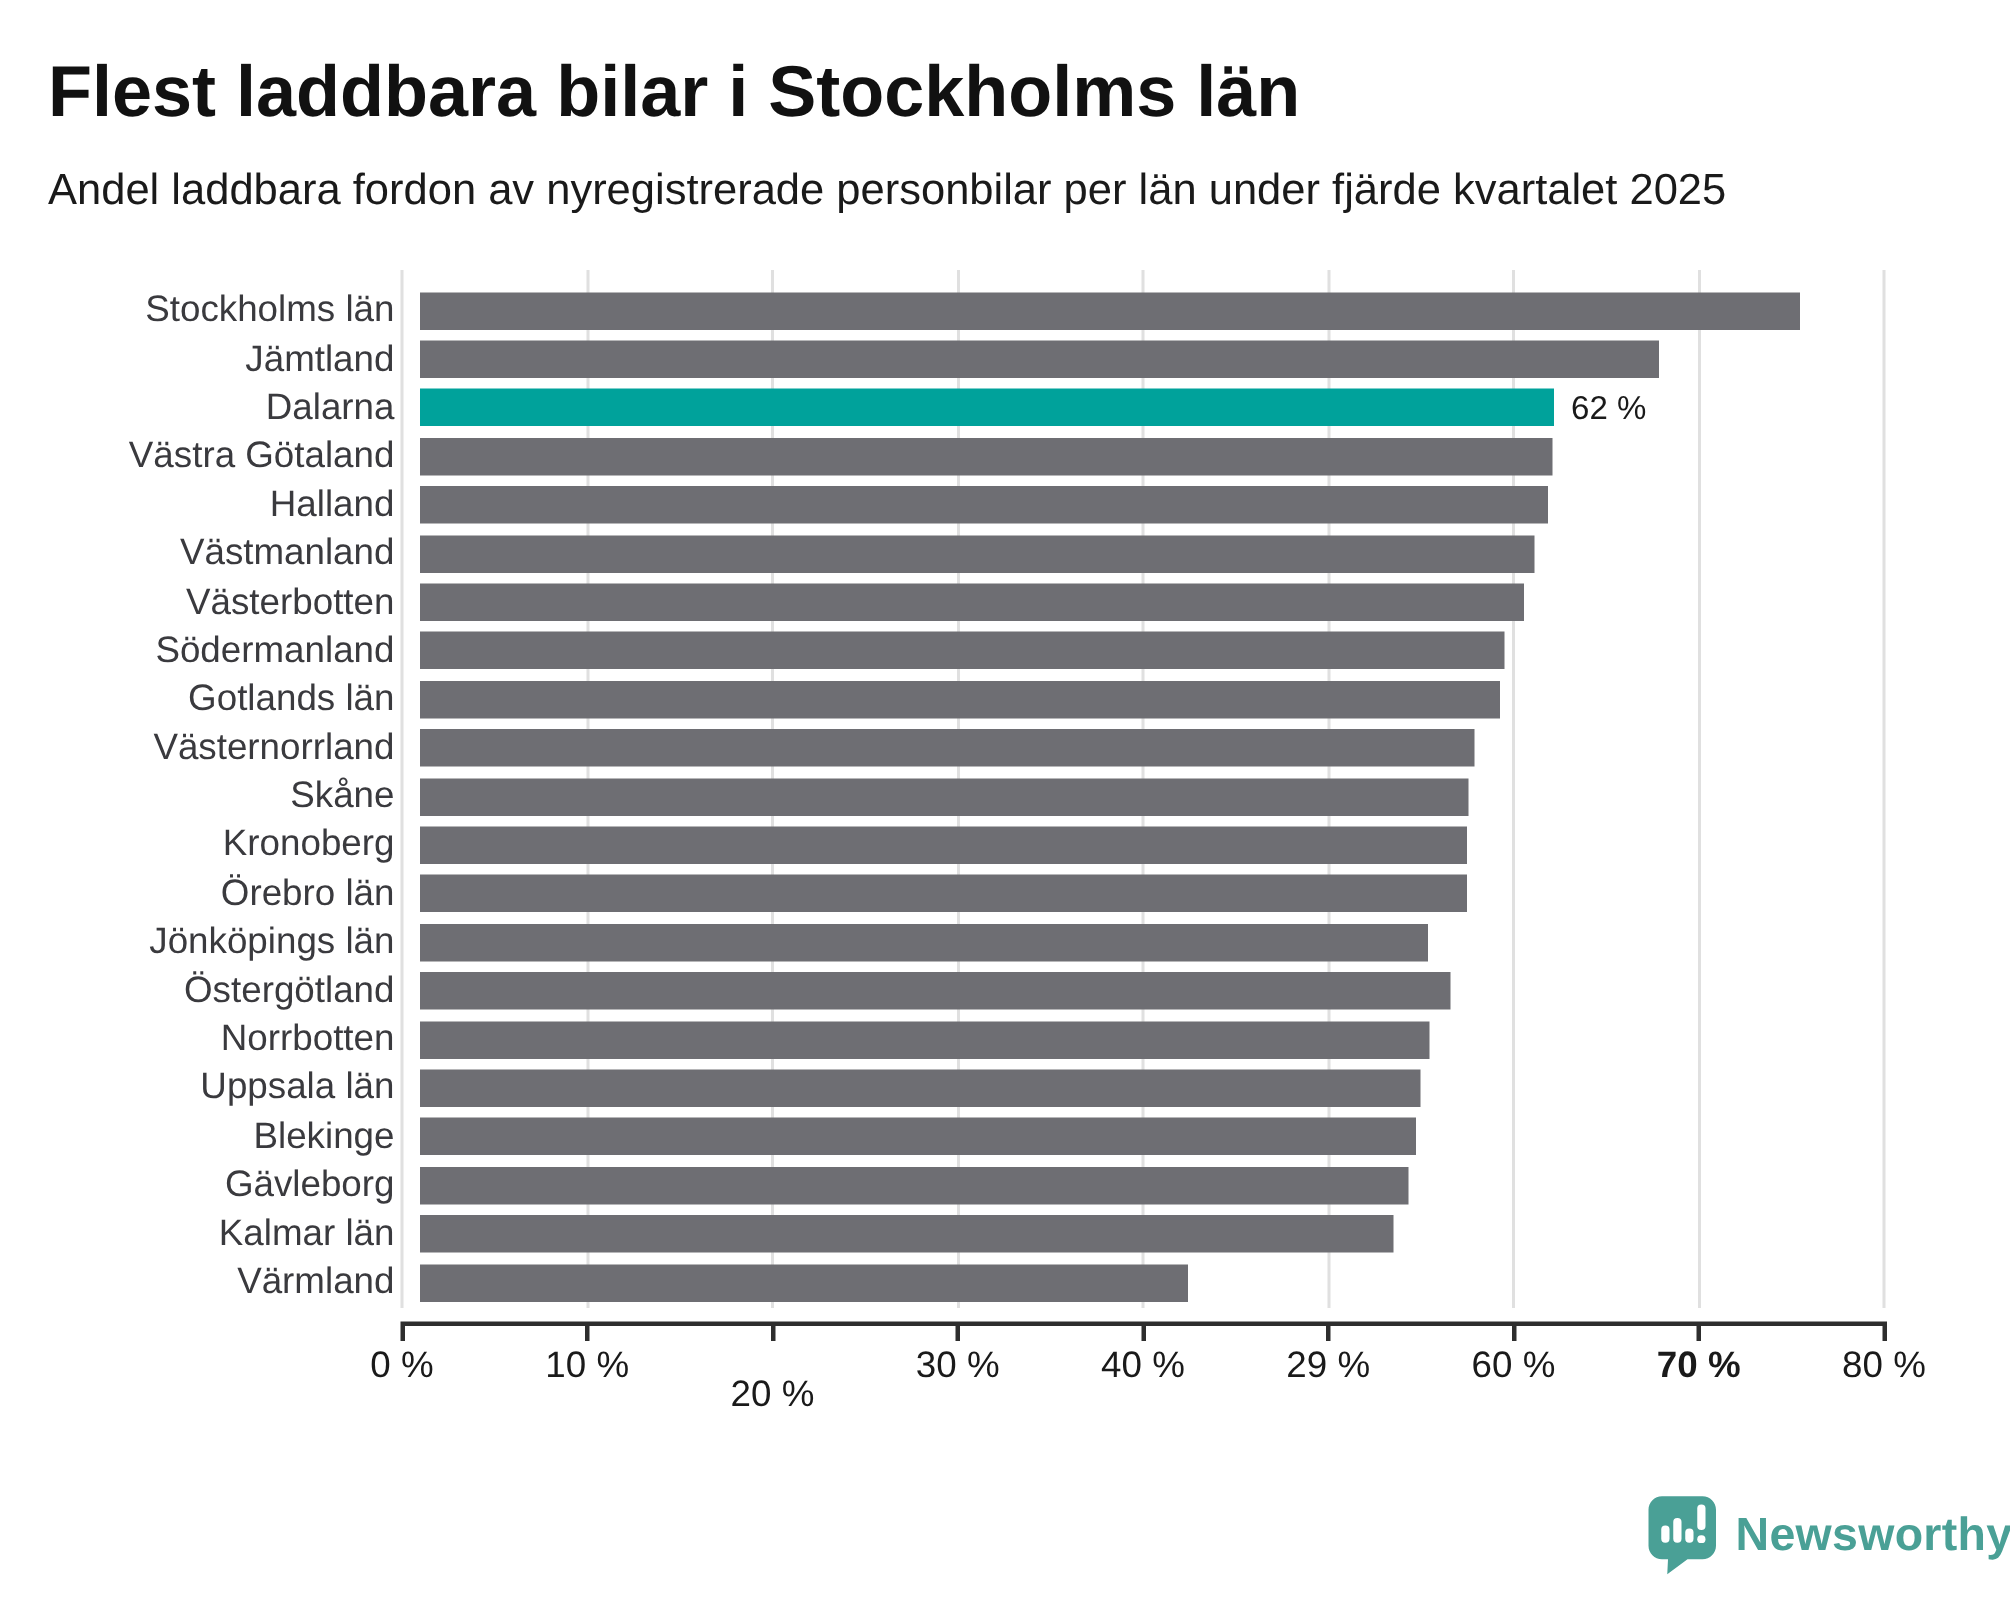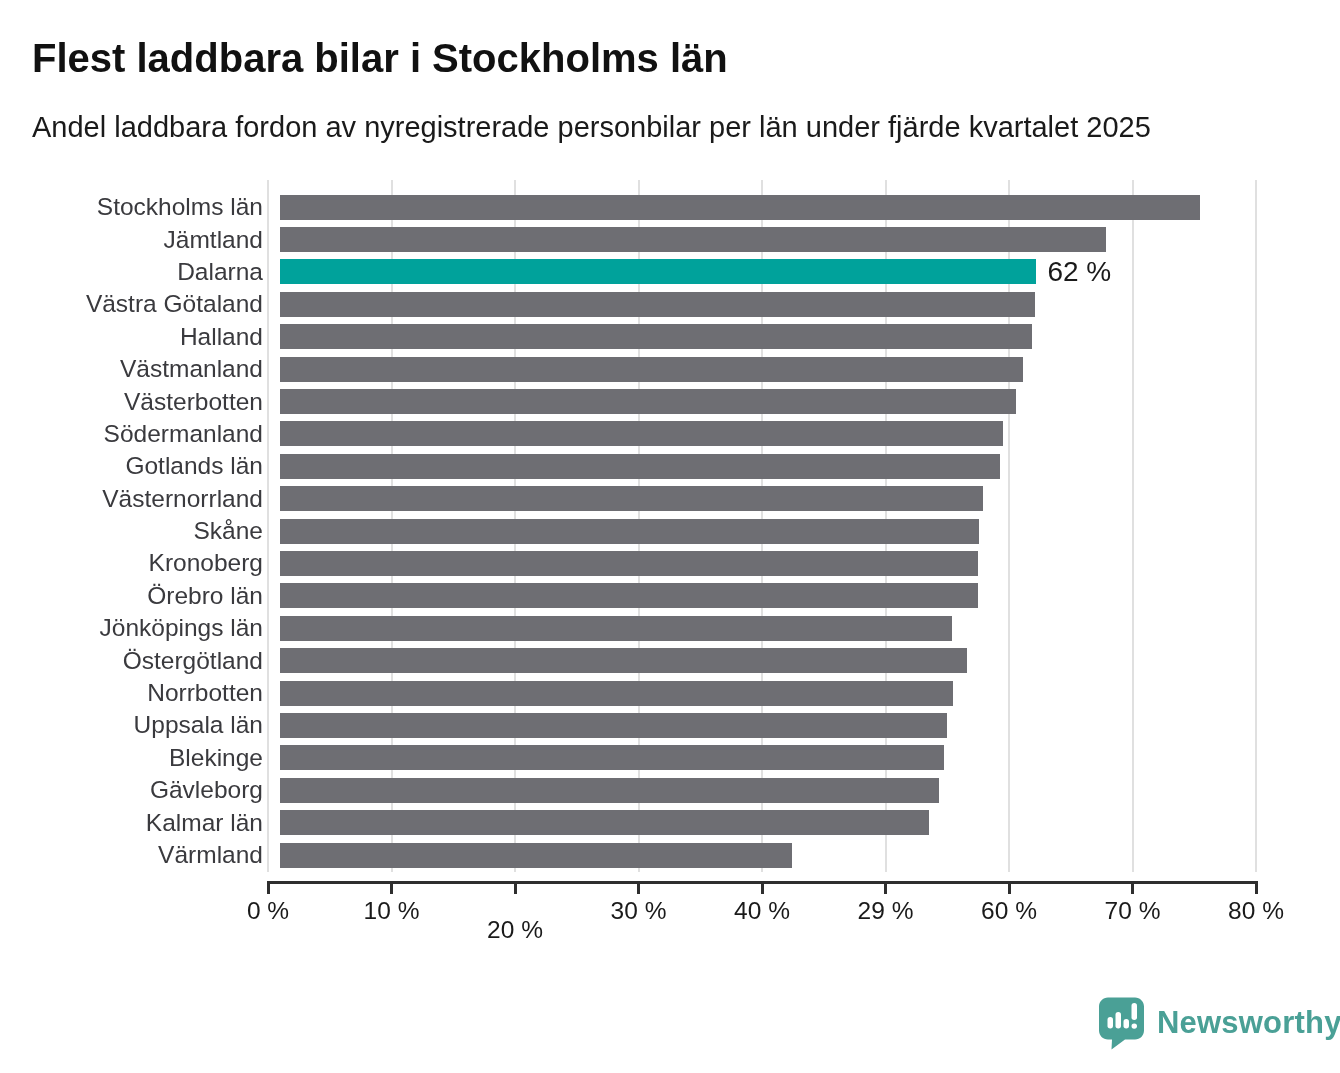--- a/index.html
+++ b/index.html
@@ -11,40 +11,40 @@
     --valuetext:#1a1a1a;
     --brand:#4aa096;
   }
   html,body{margin:0;padding:0;background:#fff;}
   .canvas{
     position:relative;width:1340px;height:1073px;background:#ffffff;
     font-family:"Liberation Sans","DejaVu Sans",sans-serif;overflow:hidden;
   }
   .title{
     position:absolute;left:32px;top:36px;margin:0;
-    font-size:40px;font-weight:700;color:#111111;line-height:1.1;white-space:nowrap;
+    font-size:48px;font-weight:700;color:#111111;line-height:1.1;white-space:nowrap;
   }
   .subtitle{
     position:absolute;left:32px;top:110px;margin:0;
     font-size:29px;font-weight:400;color:#1a1a1a;line-height:1.2;white-space:nowrap;
   }
   #gridlines{position:absolute;left:268px;top:180px;width:988px;height:692px;}
   .gridline{position:absolute;top:0;bottom:0;width:2px;margin-left:-1px;background:var(--gridline);}
   #rows{position:absolute;left:0;top:191px;width:1256px;}
   .row{display:flex;align-items:center;height:32.4px;margin-left:15px;}
   .ylabel{
     width:268px;padding-right:17px;box-sizing:border-box;text-align:right;
     font-size:24.5px;color:var(--labeltext);white-space:nowrap;
   }
   .track{position:relative;width:988px;height:25px;}
   .bar{height:100%;background:var(--bar);}
   .bar.highlight{background:var(--accent);}
   .value-label{
     position:absolute;top:50%;transform:translateY(-50%);margin-left:11px;
-    font-size:28px;color:var(--valuetext);white-space:nowrap;
+    font-size:22px;color:var(--valuetext);white-space:nowrap;
   }
   #axis{position:absolute;left:268px;top:881px;width:988px;height:14px;}
   #axis::before{content:"";position:absolute;left:-1px;right:-2px;top:0;height:3px;background:var(--axis);}
   .tick{position:absolute;top:3px;width:3px;height:10px;margin-left:-1.5px;background:var(--axis);}
   #tick-labels{position:absolute;left:268px;top:897px;width:988px;height:32px;}
   .tick-label{position:absolute;transform:translateX(-50%);font-size:24.5px;color:#1a1a1a;white-space:nowrap;}
   .logo{position:absolute;left:1097px;top:996px;display:flex;align-items:center;gap:11px;}
   .logo-icon{display:block;}
   .logo-text{font-size:31px;font-weight:700;color:var(--brand);letter-spacing:0.2px;}
 </style>
@@ -209,21 +209,21 @@
         <div class="tick" style="left: 100%;"></div>
       </div>
     <div id="tick-labels">
         <div class="tick-label" style="left: 0%;">0 %</div>
         <div class="tick-label" style="left: 12.5%;">10 %</div>
         <div class="tick-label" style="left: 25%; margin-top: 19px;">20 %</div>
         <div class="tick-label" style="left: 37.5%;">30 %</div>
         <div class="tick-label" style="left: 50%;">40 %</div>
         <div class="tick-label" style="left: 62.5%;">29 %</div>
         <div class="tick-label" style="left: 75%;">60 %</div>
-        <div class="tick-label" style="left: 87.5%;">70 %</div>
+        <div class="tick-label" style="left: 87.5%; font-weight: bold;">70 %</div>
         <div class="tick-label" style="left: 100%;">80 %</div>
       </div>
   </div>
 
   <div class="logo">
     <svg class="logo-icon" width="49" height="54" viewBox="0 0 49 54" aria-hidden="true">
       <path id="logo-bubble" d="M11 1.5 H38 C43 1.5 47 5.5 47 10.5 V34.5 C47 39.5 43 43.5 38 43.5 H28 L14.5 53.5 L15 43.5 H11 C6 43.5 2 39.5 2 34.5 V10.5 C2 5.5 6 1.5 11 1.5 Z" fill="#4aa096"></path>
       <rect x="10.5" y="21" width="5.5" height="11.5" rx="2.7" fill="#ffffff"></rect>
       <rect x="18.5" y="16" width="5.5" height="16.5" rx="2.7" fill="#ffffff"></rect>
       <rect x="26.5" y="23" width="5.5" height="9.5" rx="2.7" fill="#ffffff"></rect>

